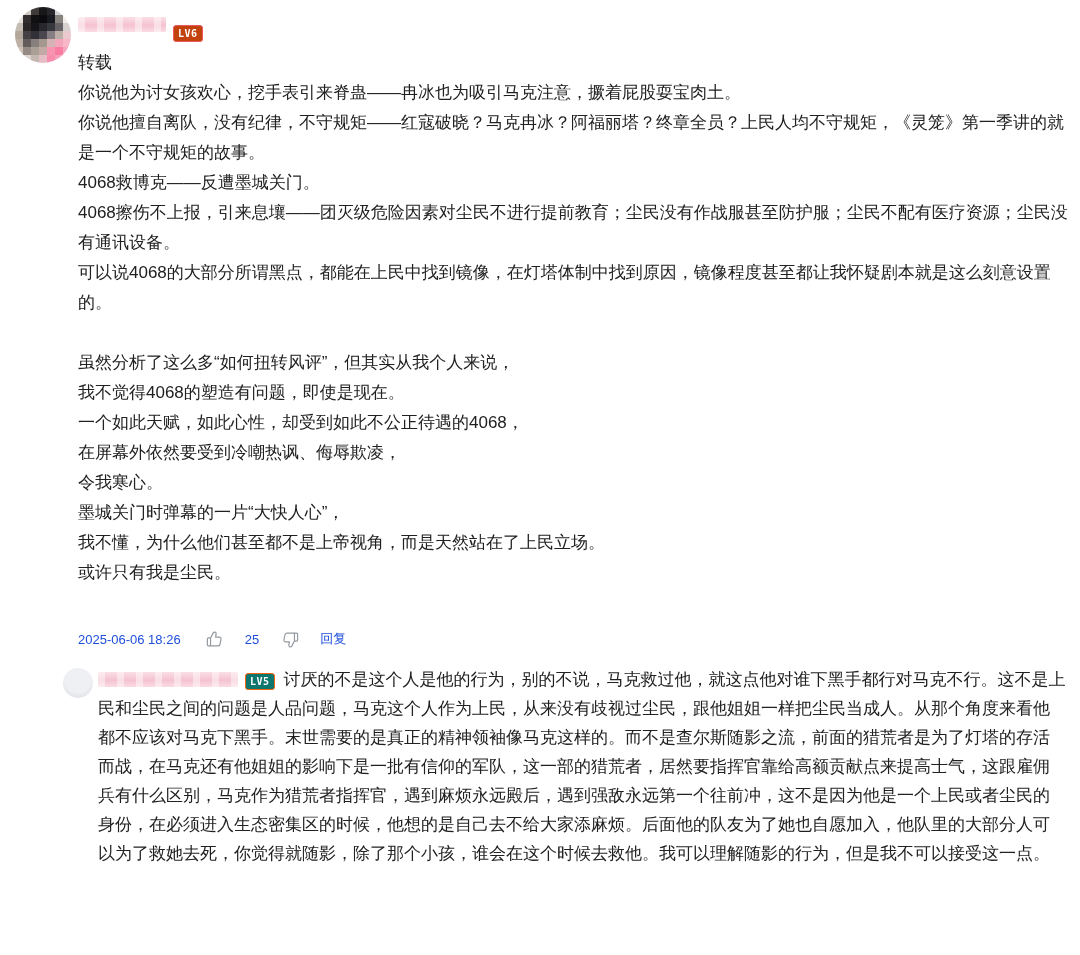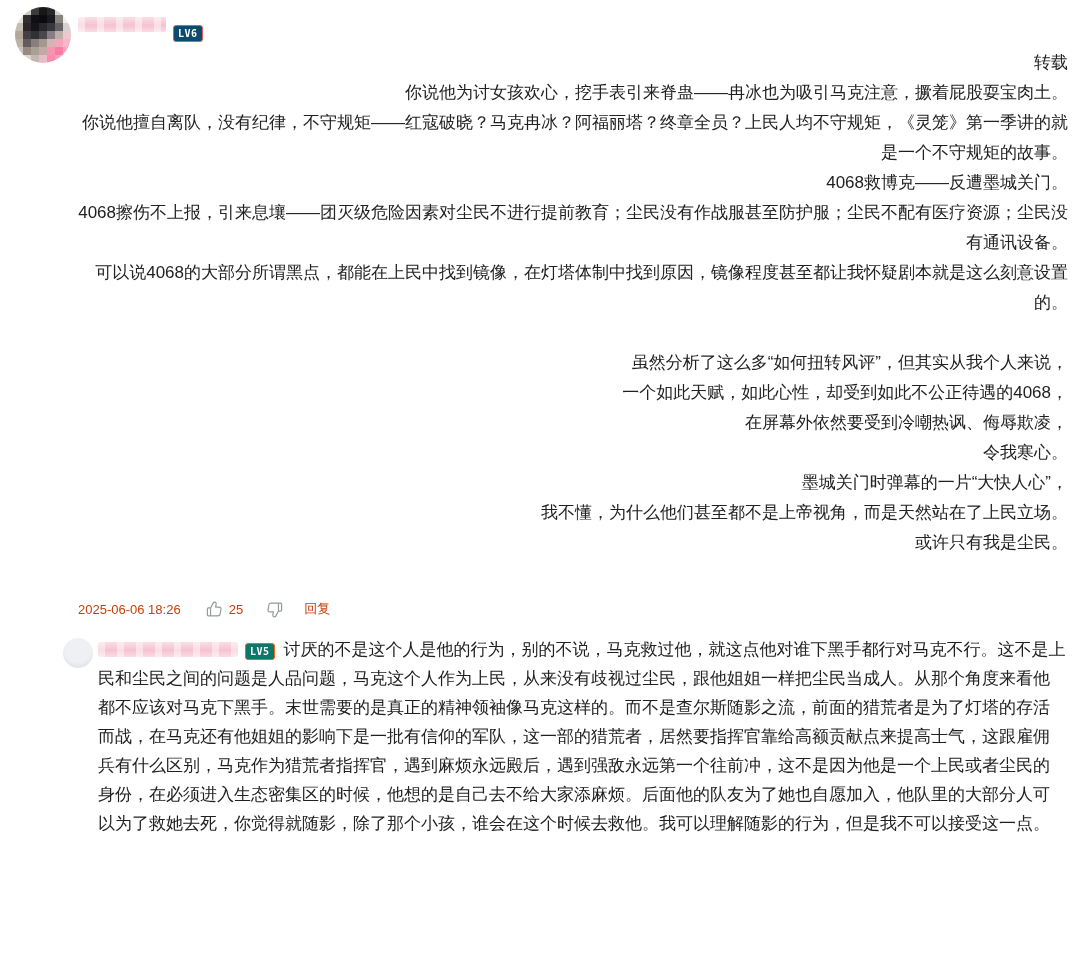--- a/index.html
+++ b/index.html
@@ -31,32 +31,32 @@
   }
   .name-blur.inline{
     display:inline-block;width:140px;height:15px;vertical-align:-2px;margin-right:7px;
   }
   .badge{
     display:inline-block;font-size:10px;font-weight:bold;color:#fff;
     line-height:12px;padding:2px 4px 1px;border-radius:3px;
     font-family:"DejaVu Sans Mono","Liberation Mono",monospace;
     letter-spacing:.5px;vertical-align:1px;
   }
-  .badge.lv6{background:#0c4a6e;border:1px solid #ea585c;margin-top:19px;}
+  .badge.lv6{background:#c2410c;border:1px solid #ea585c;margin-top:19px;}
   .badge.lv5{background:#0f766e;border:1px solid #f7620f;vertical-align:0;margin-right:9px;}
   
-  .c-lines{margin-top:14px;font-size:17px;line-height:30px;letter-spacing:0;text-align:right;}
+  .c-lines{margin-top:14px;font-size:17px;line-height:30px;letter-spacing:0;}
   .c-line{min-height:30px;word-break:break-all;}
   
   .meta-row{
     display:flex;align-items:center;margin-top:11px;height:20px;
-    color:#c2410c;font-size:13px;
+    color:#1d4ed8;font-size:13px;
   }
   .meta-row .time{margin-right:24px;}
-  .meta-row .act{display:flex;align-items:center;gap:5px;cursor:pointer;}
+  .meta-row .act{display:flex;align-items:center;gap:21px;cursor:pointer;}
   .meta-row .act + .act{margin-left:22px;}
   .meta-row .reply-btn{margin-left:20px;cursor:pointer;font-family:Liberation Serif, serif;}
   .thumb{display:block;}
   .thumb.down{transform:rotate(180deg);}
   
   .reply{display:flex;margin-left:-15px;margin-top:16px;}
   .reply-col{margin-left:5px;width:968px;}
   .reply-text{font-size:17px;line-height:29px;word-break:break-all;}
 </style>
 </head>
@@ -127,20 +127,21 @@
 
     <div class="c-lines">
         <div class="c-line">转载</div>
         <div class="c-line">你说他为讨女孩欢心，挖手表引来脊蛊——冉冰也为吸引马克注意，撅着屁股耍宝肉土。</div>
         <div class="c-line">你说他擅自离队，没有纪律，不守规矩——红寇破晓？马克冉冰？阿福丽塔？终章全员？上民人均不守规矩，《灵笼》第一季讲的就是一个不守规矩的故事。</div>
         <div class="c-line">4068救博克——反遭墨城关门。</div>
         <div class="c-line">4068擦伤不上报，引来息壤——团灭级危险因素对尘民不进行提前教育；尘民没有作战服甚至防护服；尘民不配有医疗资源；尘民没有通讯设备。</div>
         <div class="c-line">可以说4068的大部分所谓黑点，都能在上民中找到镜像，在灯塔体制中找到原因，镜像程度甚至都让我怀疑剧本就是这么刻意设置的。</div>
         <div class="c-line"></div>
         <div class="c-line">虽然分析了这么多“如何扭转风评”，但其实从我个人来说，</div>
+        <div class="c-line">我不觉得4068的塑造有问题，即使是现在。</div>
         <div class="c-line">一个如此天赋，如此心性，却受到如此不公正待遇的4068，</div>
         <div class="c-line">在屏幕外依然要受到冷嘲热讽、侮辱欺凌，</div>
         <div class="c-line">令我寒心。</div>
         <div class="c-line">墨城关门时弹幕的一片“大快人心”，</div>
         <div class="c-line">我不懂，为什么他们甚至都不是上帝视角，而是天然站在了上民立场。</div>
         <div class="c-line">或许只有我是尘民。</div>
         <div class="c-line"></div>
       </div>
 
     <div class="meta-row">

